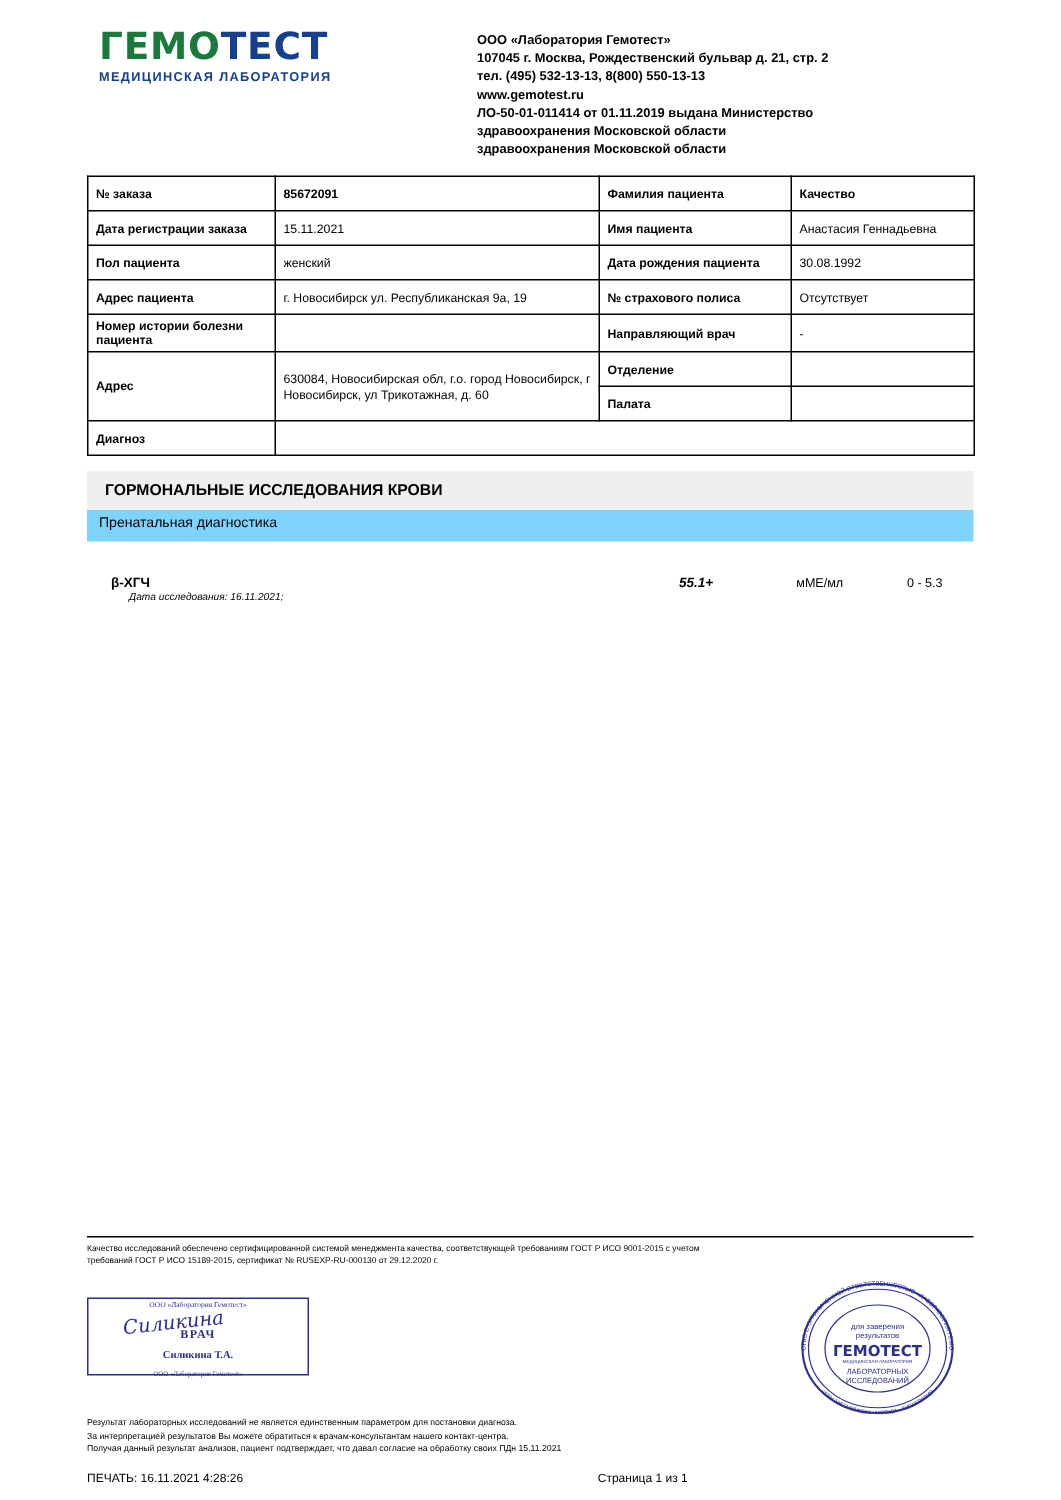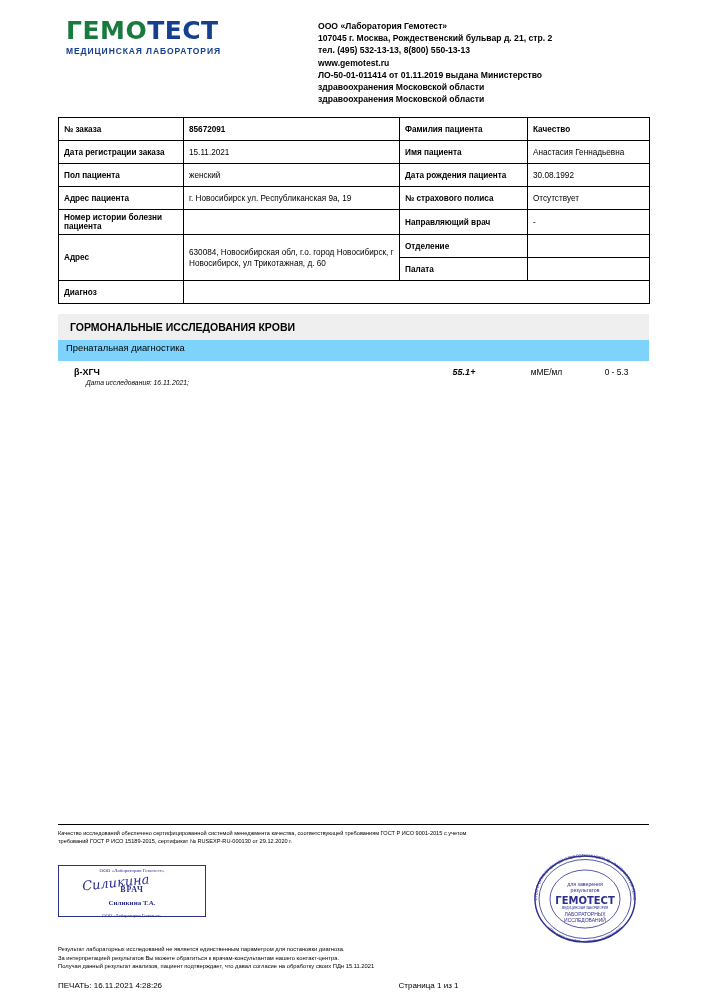--- a/index.html
+++ b/index.html
@@ -109,20 +109,21 @@
   .subsection {
     background: #7dd3fc;
     padding: 2px 10px 8px 8px;
     font-weight: normal;
     font-size: 9.4px;
   }
   .res-row {
     display: flex;
     align-items: baseline;
     padding: 6px 0 0 0;
+    margin-top: 16px;
   }
   .r-name { flex: 0 0 345px; padding-left: 16px; font-weight: bold; font-size: 9px; }
   .r-val  { flex: 0 0 90px;  text-align: center; font-weight: bold; font-style: italic; font-size: 9px; }
   .r-unit { flex: 0 0 75px;  text-align: center; font-size: 8.4px; }
   .r-norm { flex: 1 1 auto;  text-align: center; font-size: 8.4px; }
   .res-date {
     padding-left: 28px;
     font-size: 6.8px;
     font-style: italic;
     margin-top: 2px;

